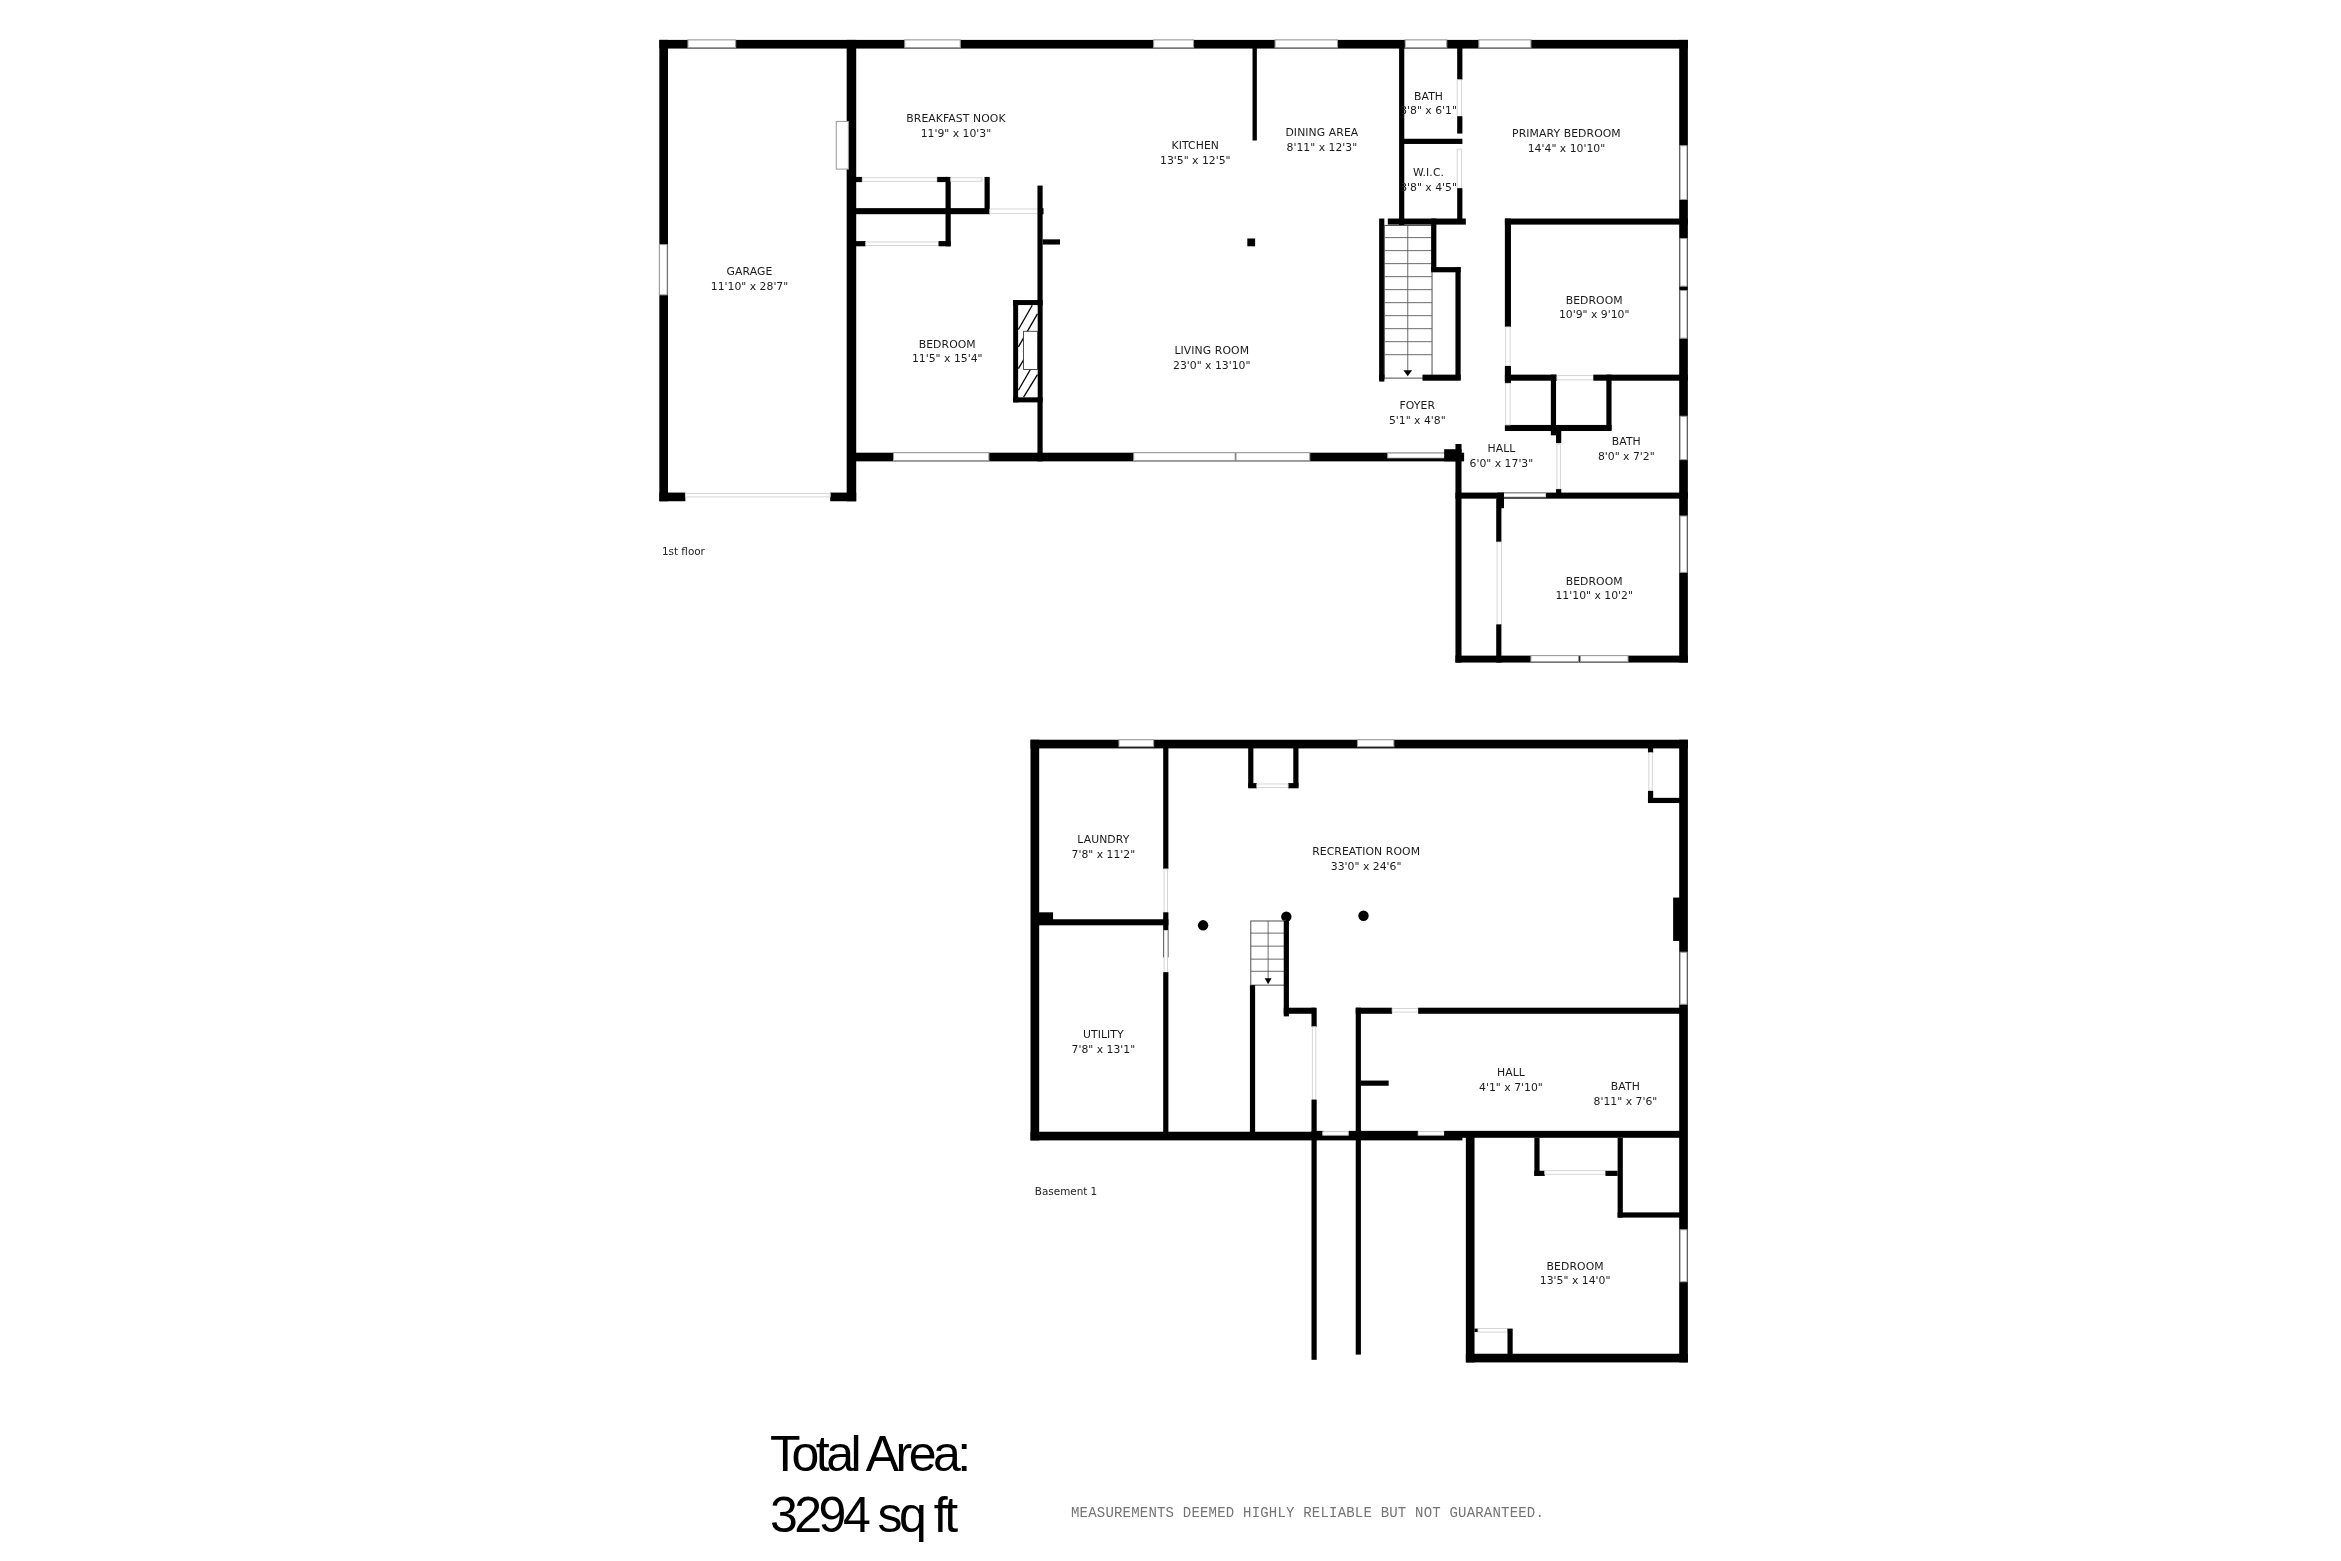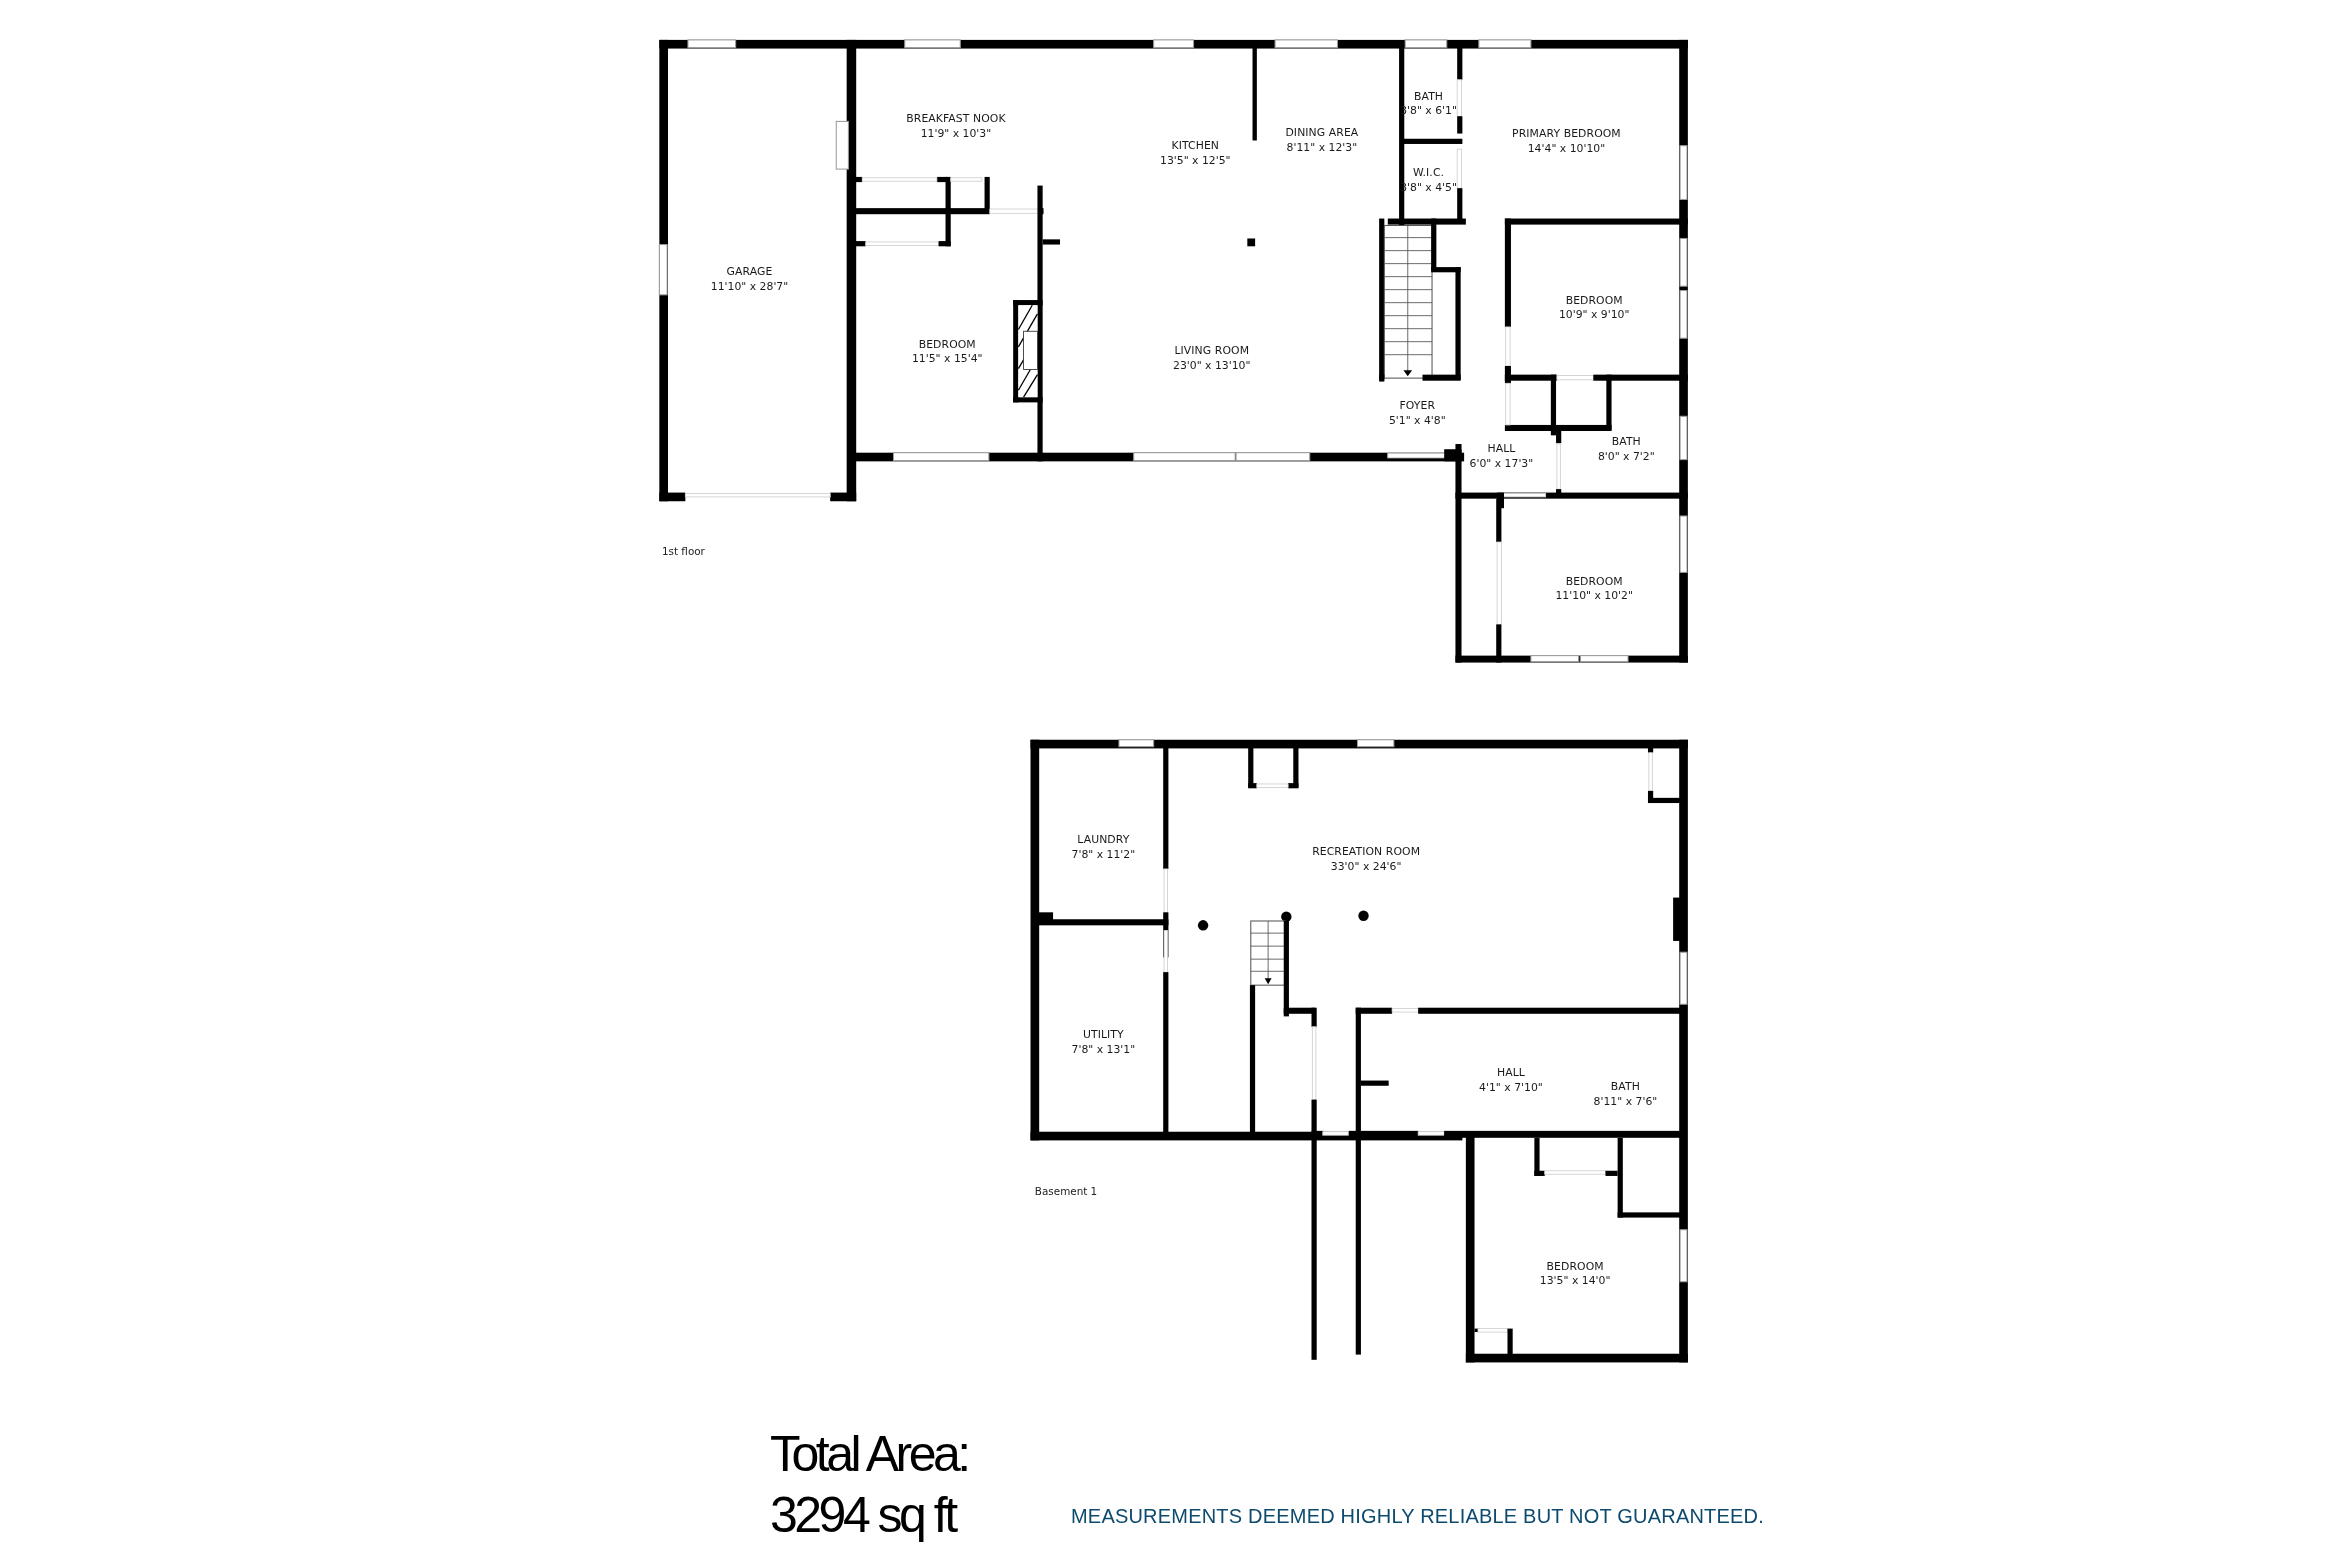--- a/index.html
+++ b/index.html
@@ -7,21 +7,21 @@
     svg { position: absolute; left: 0; top: 0; }
     .wall { fill: #000000; }
     .win { fill: #ffffff; stroke: #9a9a9a; stroke-width: 1.2; }
     .door { fill: #ffffff; stroke: #cfcfcf; stroke-width: 1; }
     .stair { fill: #ffffff; stroke: #555555; stroke-width: 1.2; }
     .hatch { stroke: #000; stroke-width: 1.5; }
     .room-name { font-family: "DejaVu Sans", sans-serif; font-size: 12.5px; fill: #1a1a1a; text-anchor: middle; letter-spacing: 0.1px; }
     .room-dim { font-family: "DejaVu Sans", sans-serif; font-size: 12.5px; fill: #1a1a1a; text-anchor: middle; }
     .floor-label { font-family: "DejaVu Sans", sans-serif; font-size: 12px; fill: #222; }
     .total { position: absolute; left: 770px; font-family: "Liberation Sans", sans-serif; color: #000000; font-size: 50px; letter-spacing: -3.5px; line-height: 1; }
-    .disclaimer { position: absolute; left: 1071px; top: 1505px; font-family: Liberation Sans, sans-serif; color: #0c4a6e; font-size: 20px; letter-spacing: 0.2px; }
+    .disclaimer { position: absolute; left: 1071px; top: 1505px; font-family: Liberation Mono, monospace; color: #737373; font-size: 14px; letter-spacing: 0.2px; }
   </style>
 </head>
 <body>
 
 <svg width="2342" height="1561" viewBox="0 0 2700 1800">
 
   <g>
 
     <rect class="wall" x="760" y="46" width="10" height="532"></rect>
     <rect class="wall" x="976" y="46" width="11" height="532"></rect>

